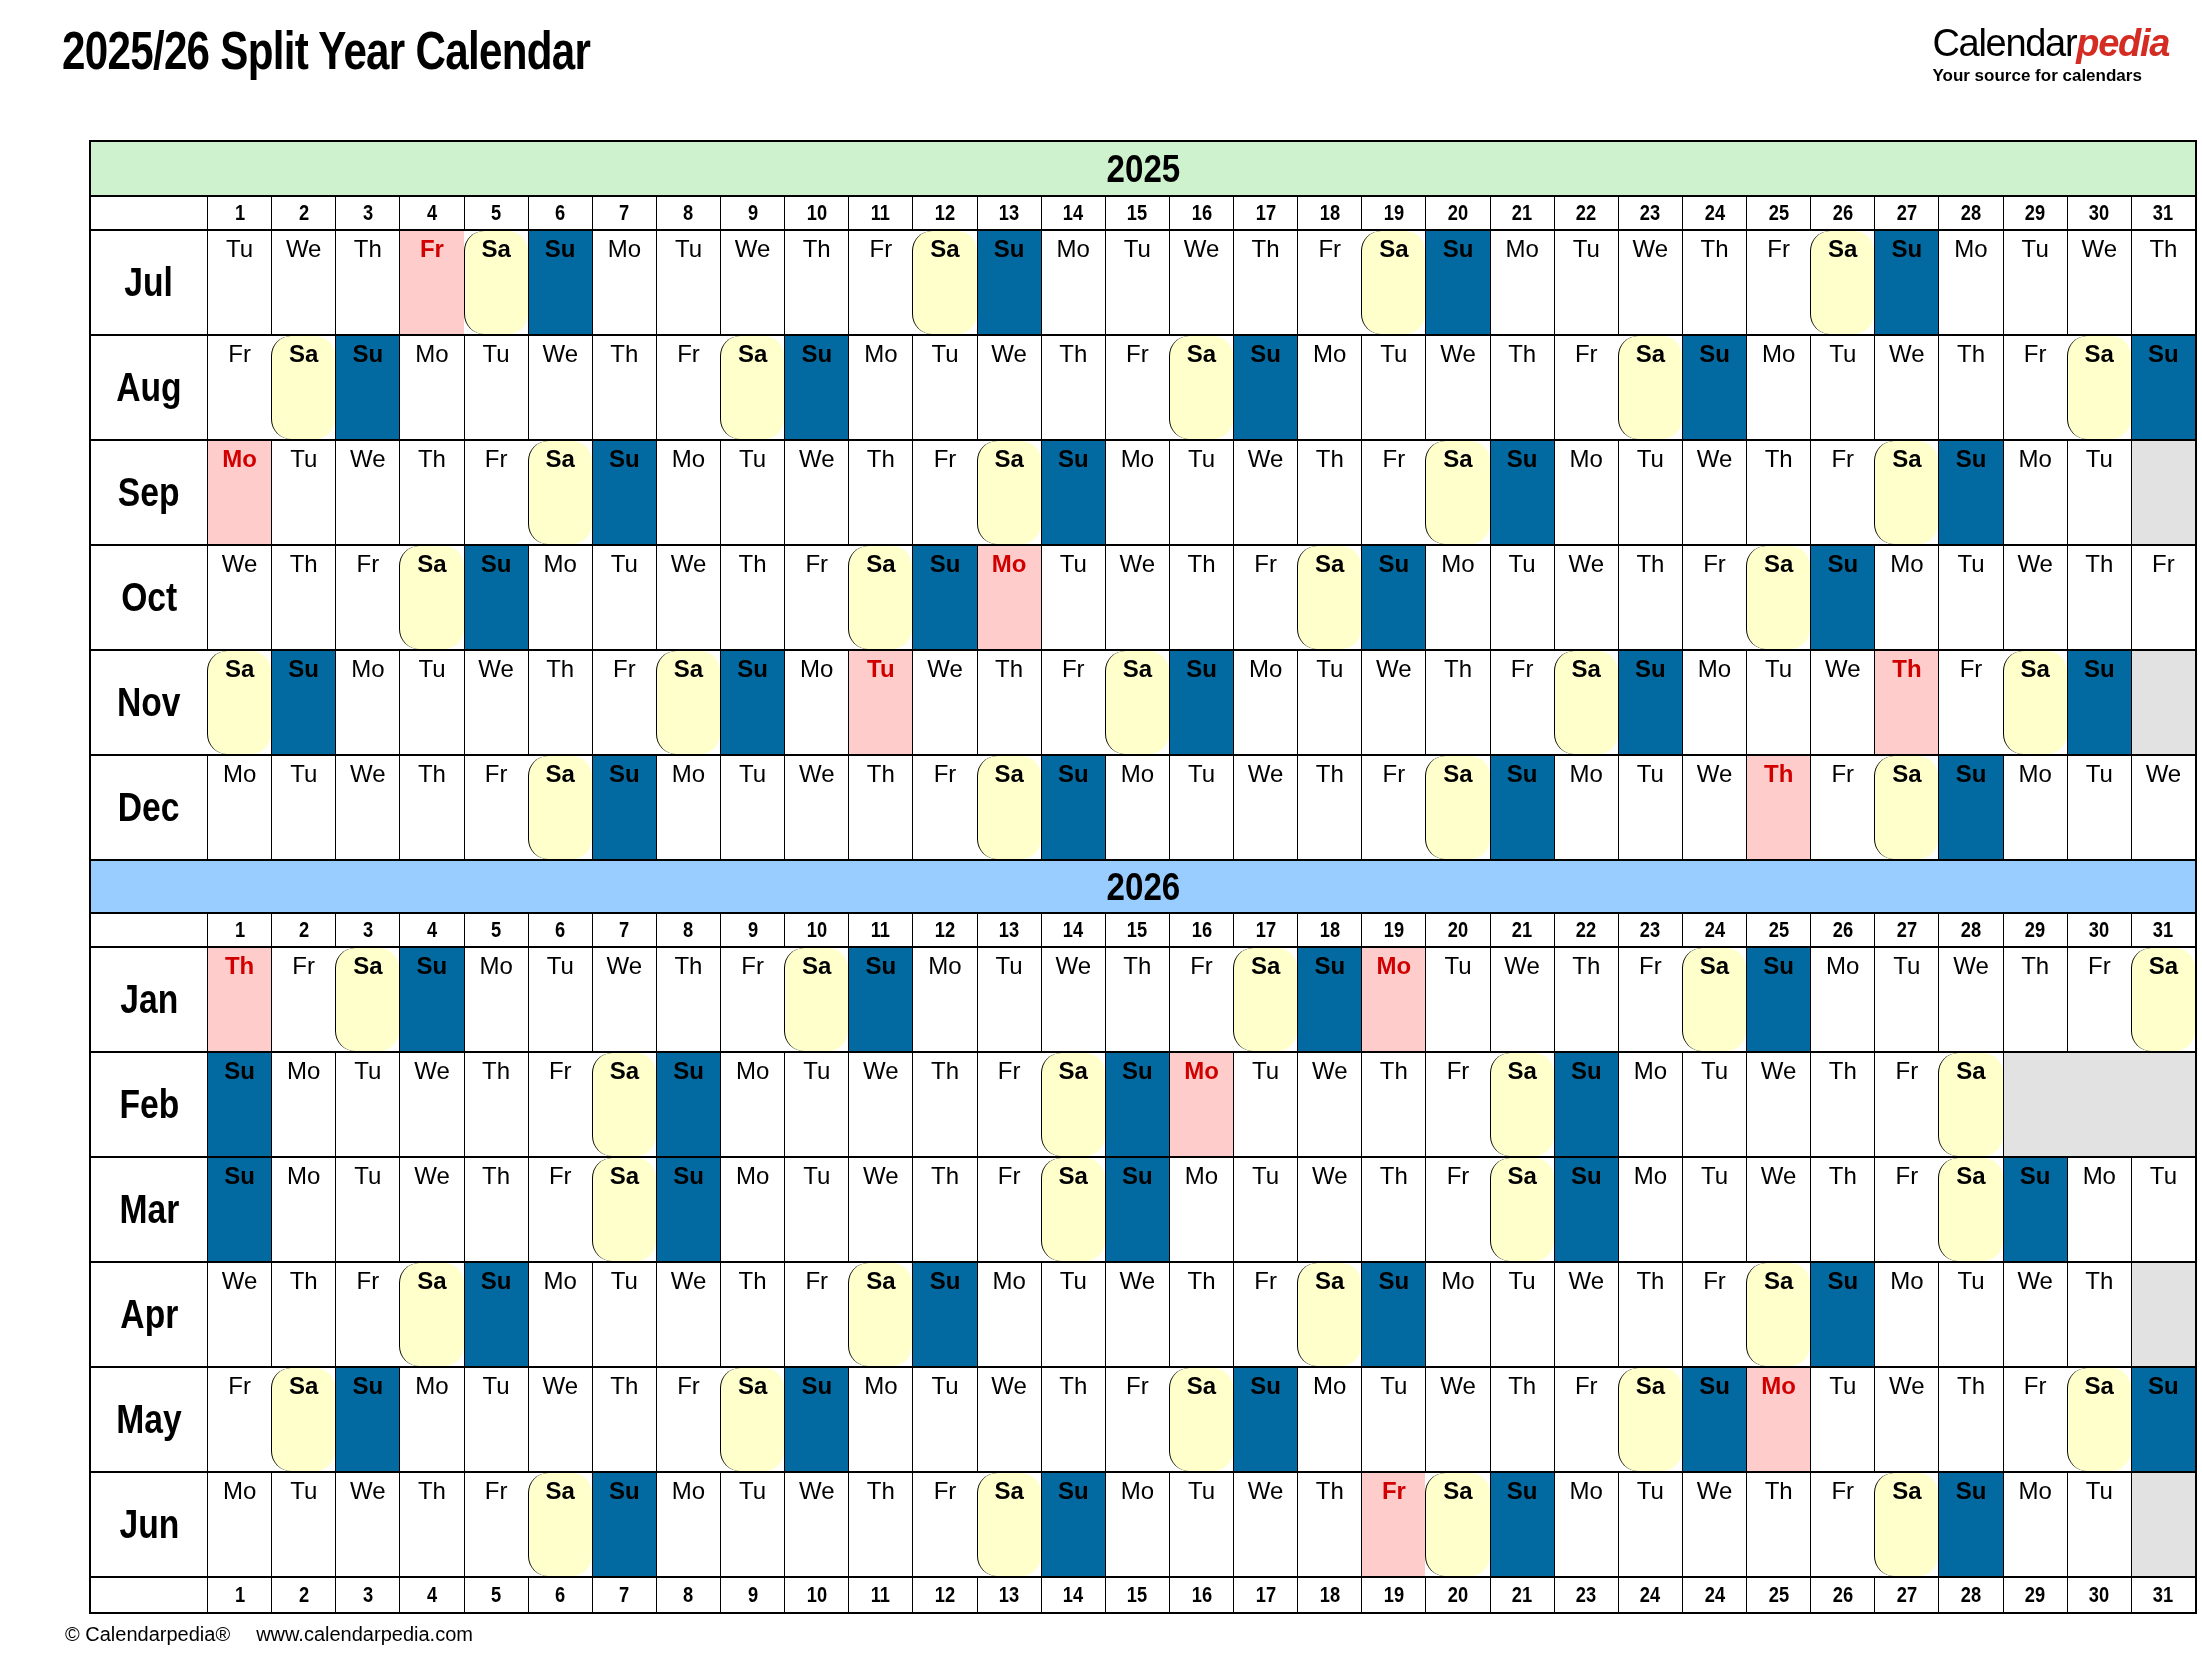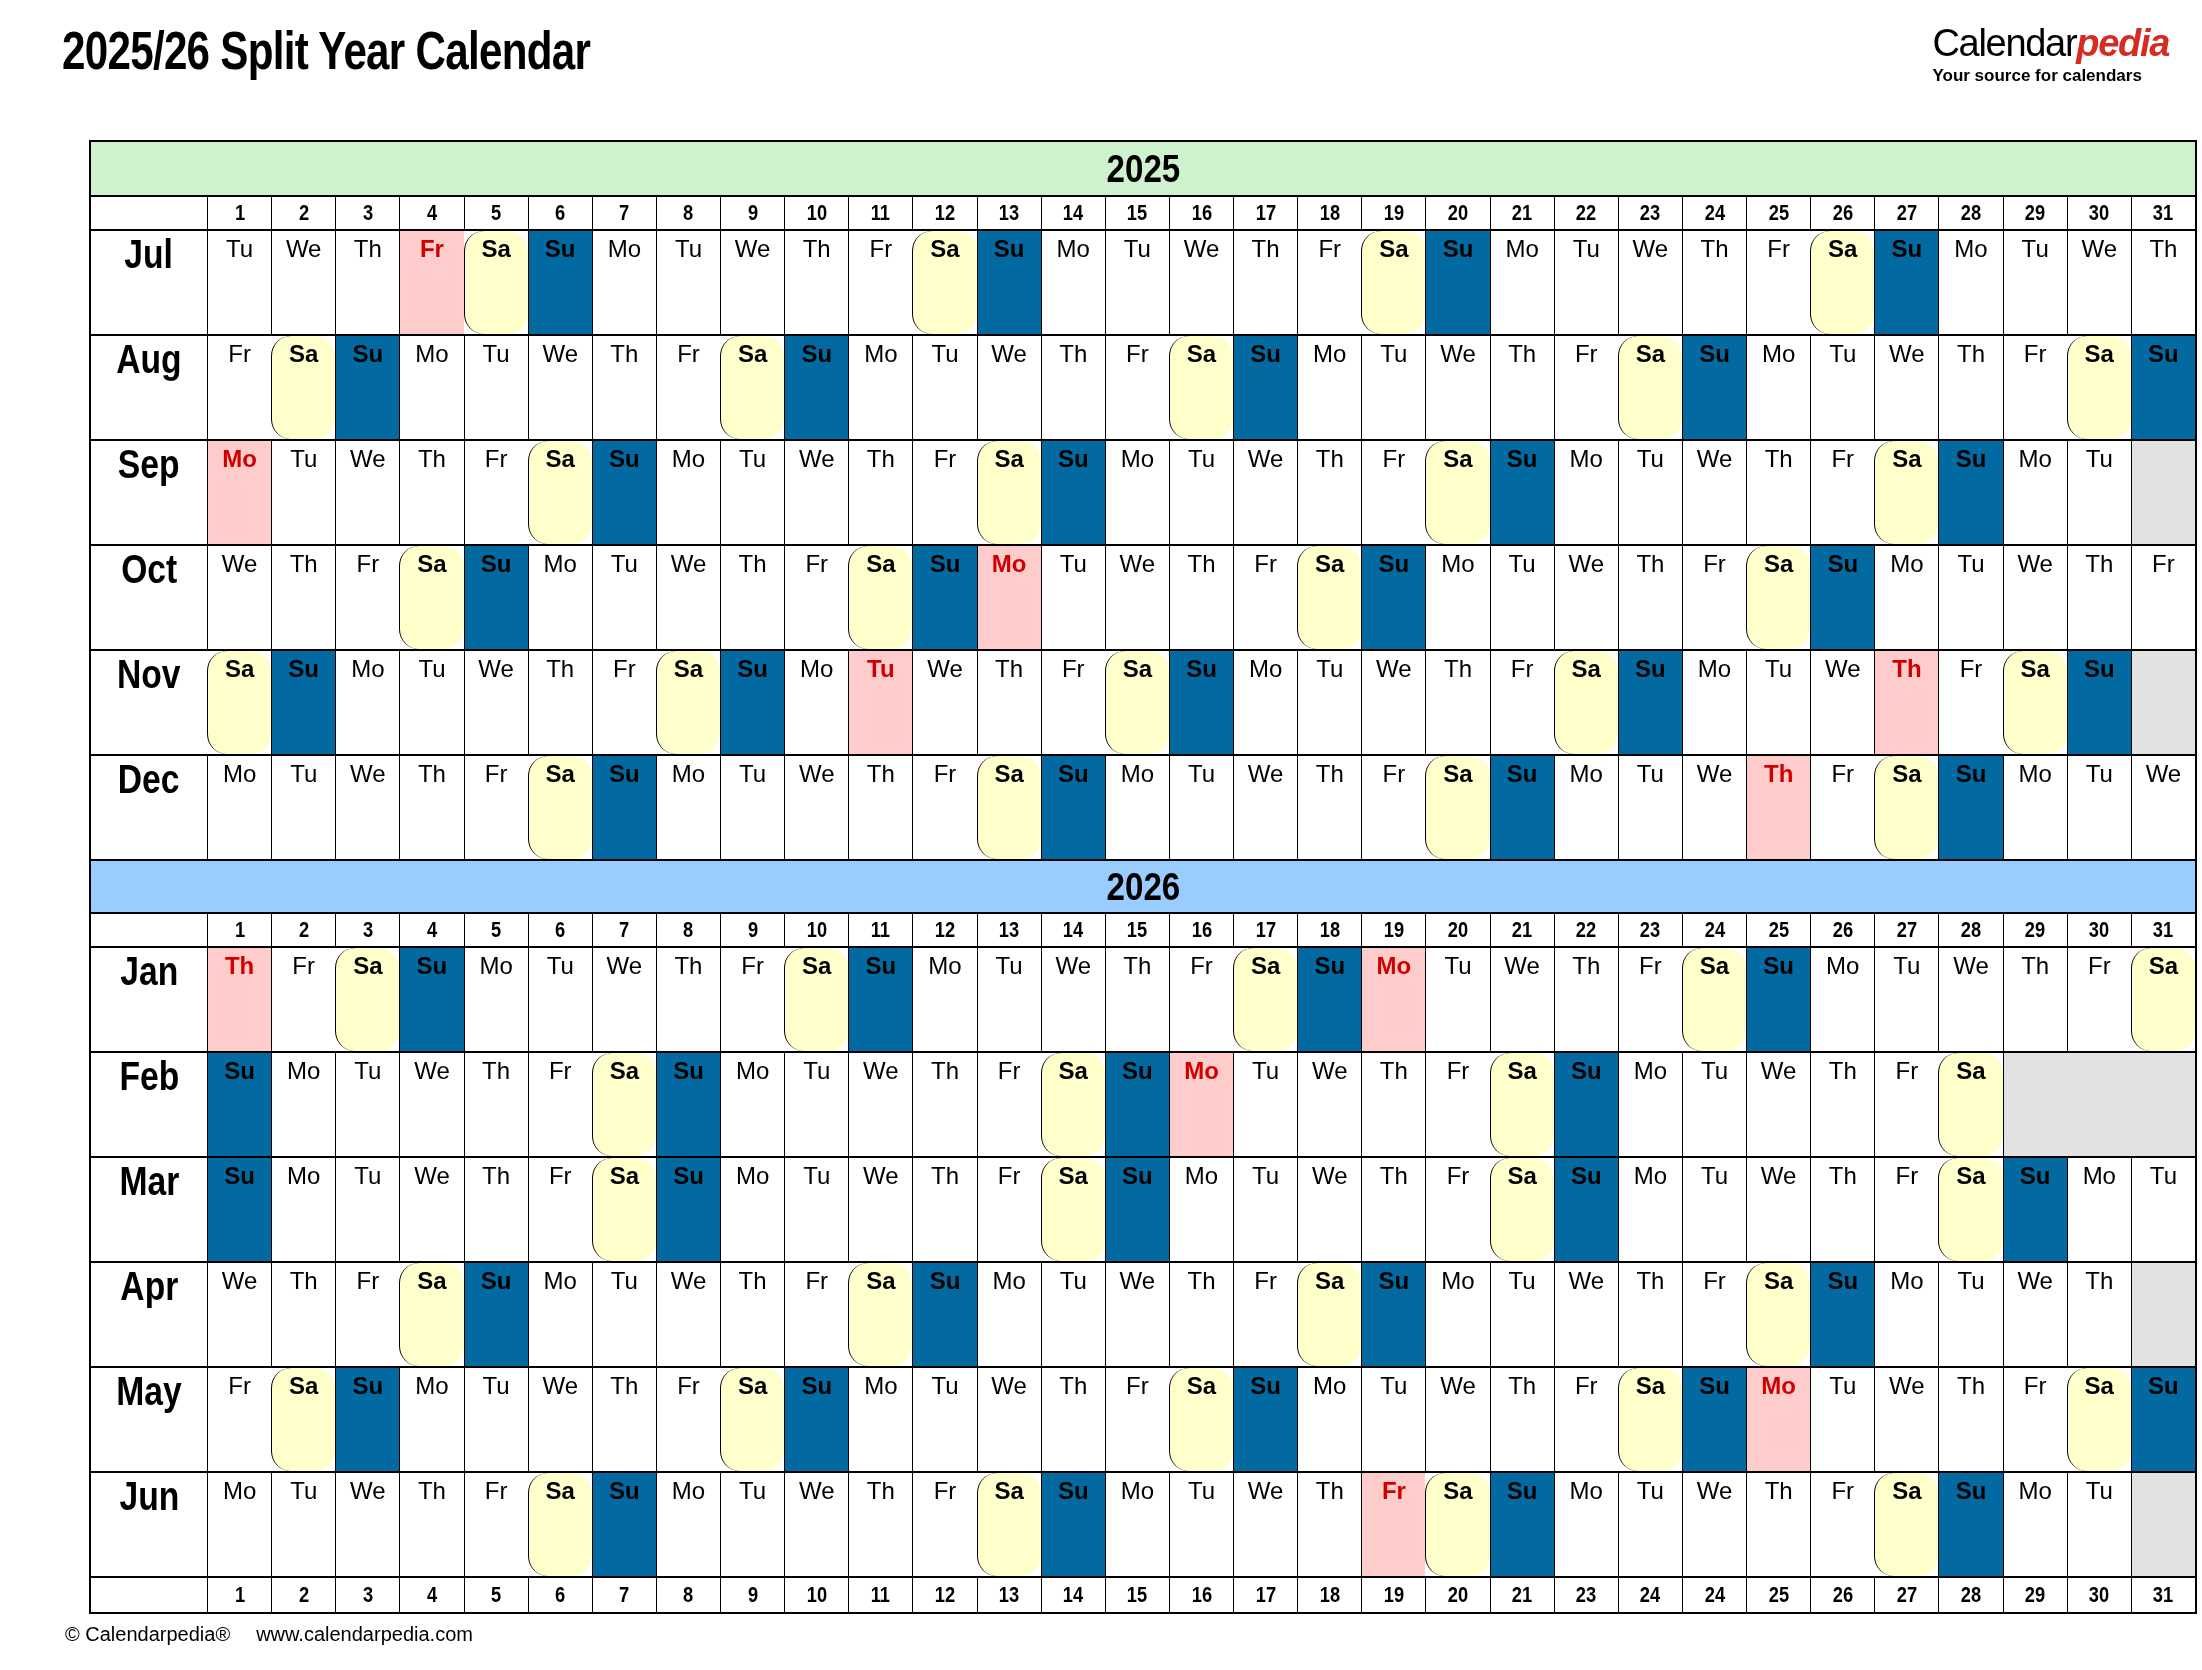--- a/index.html
+++ b/index.html
@@ -45,21 +45,21 @@
     border-left: 1.7px solid #000;
   }
   .numcell:first-child { border-left: none; }
   .numcell span { display: inline-block; transform: scaleX(0.85); }
 
   .monthrow {
     display: grid; grid-template-columns: 116px repeat(31, 1fr);
     height: 105px; border-top: 2.6px solid #000;
   }
   .monthlabel {
-    display: flex; align-items: flex-start; justify-content: center;
+    display: flex; align-items: center; justify-content: center;
     font-weight: 700; font-size: 41px;
   }
   .monthlabel span { display: inline-block; transform: scaleX(0.82); }
   .daycell {
     border-left: 1.7px solid #000;
     display: flex; justify-content: center; align-items: flex-start;
     padding-top: 4.3px; font-size: 24px; overflow: hidden;
   }
   .daycell.sa  { background: #ffffcc; font-weight: 700; border-radius: 20px; }
   .daycell.su  { background: #0369a1; font-weight: 700; }

